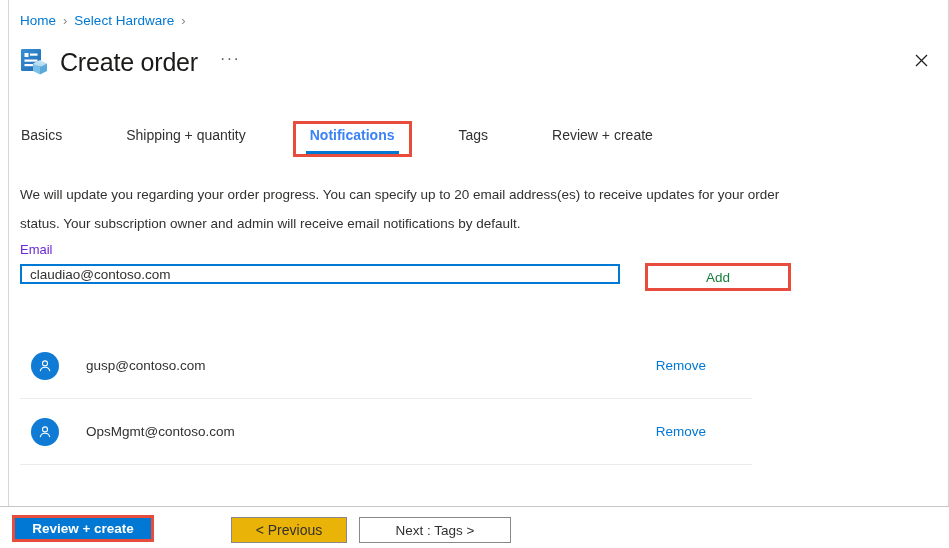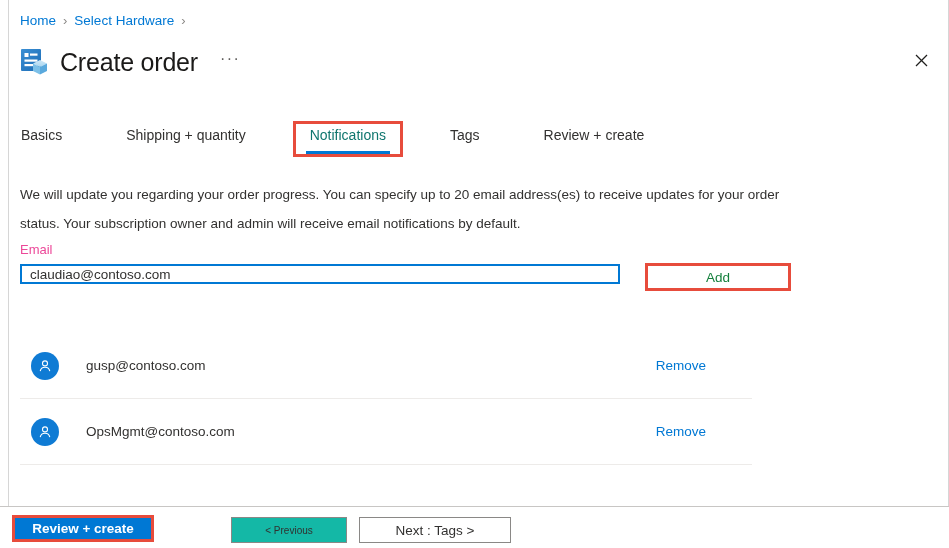--- a/index.html
+++ b/index.html
@@ -124,22 +124,22 @@
     color: #323130;
     padding: 0 14px;
     height: 30px;
     line-height: 22px;
     position: relative;
     cursor: pointer;
     white-space: nowrap;
   }
   .tab.first { padding-left: 3px; }
   .tab.active {
-    font-weight: 400;
-    color: #0f766e;
+    font-weight: 700;
+    color: #3b82f6;
   }
   .tab.active .tab-underline {
     position: absolute;
     left: 10px;
     right: 10px;
     bottom: 0px;
     height: 3px;
     background: #0078d4;
   }
   .tab.highlighted {
@@ -157,21 +157,21 @@
     line-height: 29px;
     color: #323130;
   }
 
   
   #email-label {
     position: absolute;
     left: 20px;
     top: 242px;
     font-size: 13px;
-    color: #ec4899;
+    color: #6d28d9;
   }
   #email-input {
     position: absolute;
     left: 20px;
     top: 264px;
     width: 600px;
     height: 20px;
     box-sizing: border-box;
     border: 2px solid #0078d4;
     font-family: "Liberation Sans", sans-serif;
@@ -276,24 +276,24 @@
     cursor: pointer;
     padding: 0;
   }
   #previous-button {
     position: absolute;
     left: 231px;
     top: 10px;
     width: 116px;
     height: 26px;
     box-sizing: border-box;
-    background: #14b8a6;
+    background: #eab308;
     border: 1px solid #8a8886;
     color: #323130;
-    font-size: 10px;
+    font-size: 14px;
     font-family: "Liberation Sans", sans-serif;
     display: flex;
     align-items: center;
     justify-content: center;
     cursor: pointer;
     padding: 0;
   }
   #next-button {
     position: absolute;
     left: 359px;

